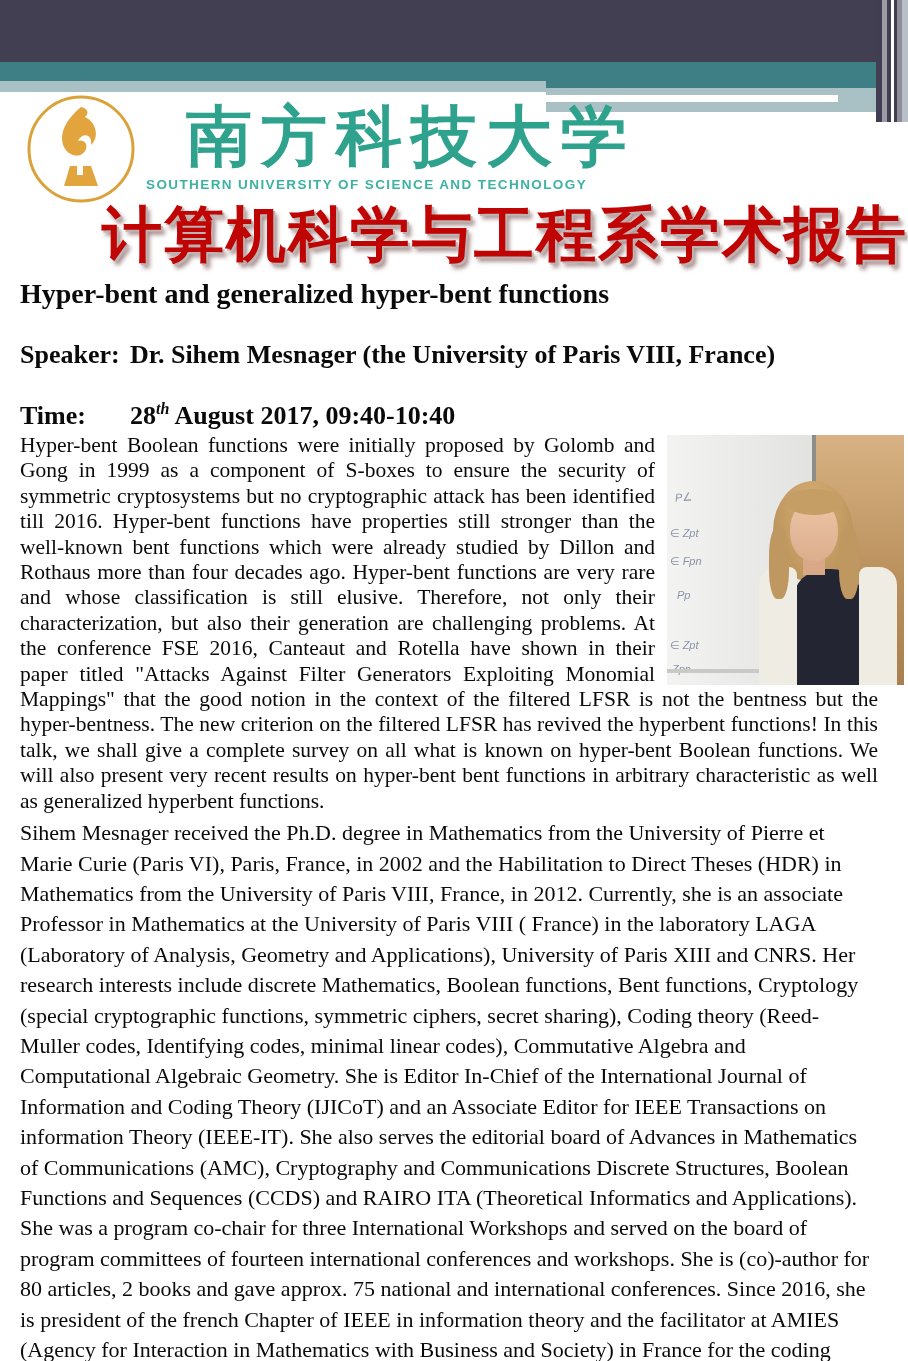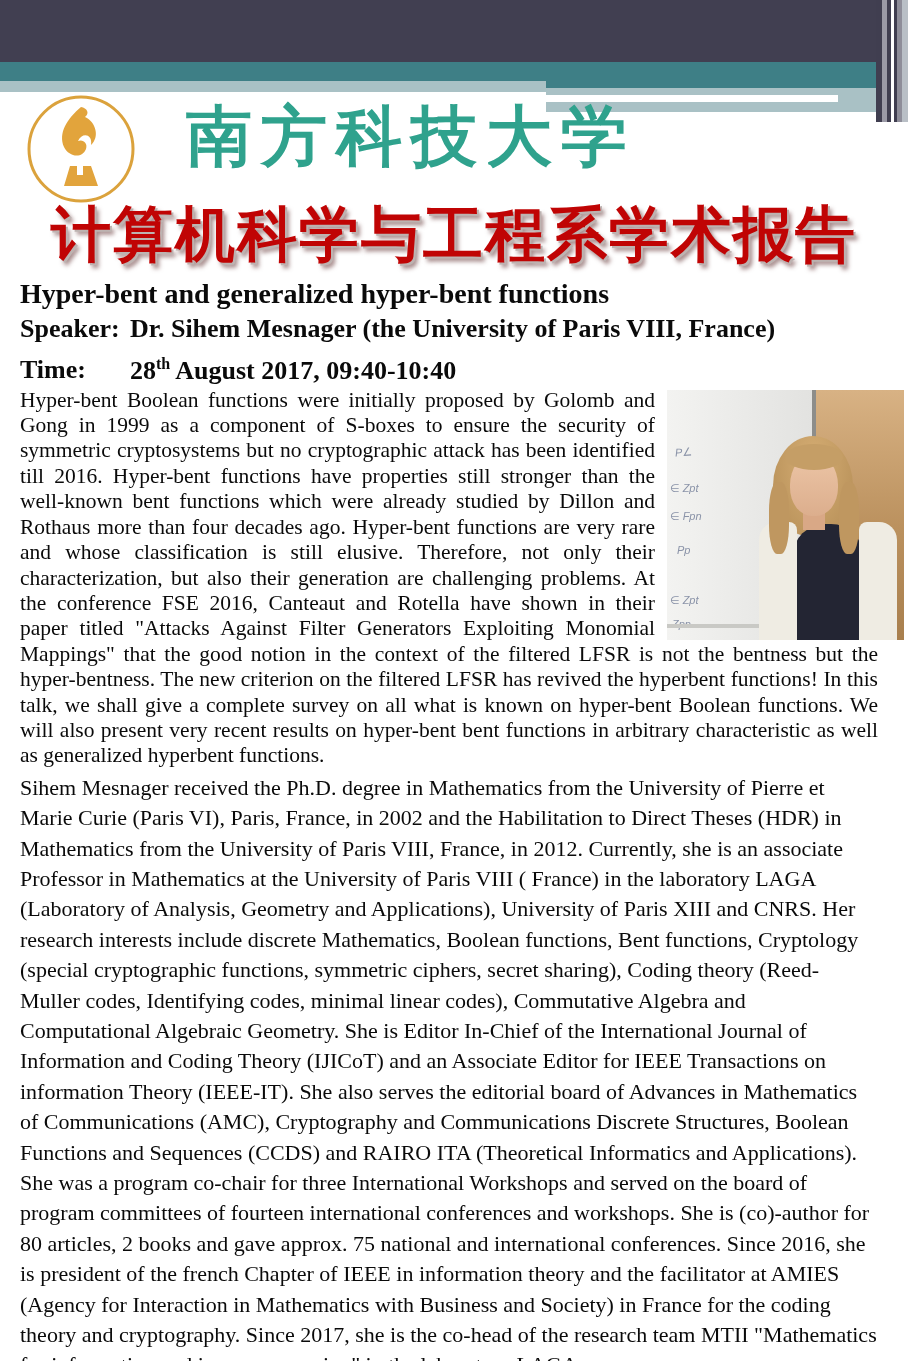--- a/index.html
+++ b/index.html
@@ -21,32 +21,32 @@
   
   .logo { position:absolute; left:25px; top:93px; width:112px; height:112px; }
   .cn-name { position:absolute; left:186px; top:96px; width:620px; height:80px;
              font-family:"Liberation Sans","DejaVu Sans",sans-serif;
              font-size:66px; font-weight:bold; letter-spacing:9px; color:#2FA28D; line-height:80px; }
   .en-name { position:absolute; left:146px; top:177px; width:560px;
              font-family:"Liberation Sans","DejaVu Sans",sans-serif;
              font-size:13.5px; font-weight:bold; letter-spacing:1.4px; color:#3DB2A2; }
 
   
-  .dept-title { position:absolute; left:0; top:199px; width:908px; text-align:center;
+  .dept-title { position:absolute; left:0; top:199px; width:908px; text-align:right;
                 font-family:"Liberation Sans","DejaVu Sans",sans-serif;
                 font-size:60px; font-weight:900; letter-spacing:2px; color:#C00404;
                 text-shadow:2px 2px 0 #bdb3b1, 4px 5px 4px rgba(95,45,45,.55);
                 line-height:72px; white-space:nowrap; }
 
   
   .content { position:absolute; left:0; top:276px; width:908px; padding:0 30px 0 20px; }
   .talk-title { text-align:left; font-size:28px; font-weight:bold; line-height:36px; }
   .info { font-size:26px; font-weight:bold; line-height:34.5px; white-space:nowrap; }
-  .info .lbl { display:inline-block; width:110px; }
-  .info sup { font-size:16px; }
+  .info .lbl { display:inline-block; width:110px;margin-top:26px; }
+  .info sup { font-size:16px;font-style:italic; }
 
   .abstract { font-size:21.5px; line-height:25.4px; text-align:justify; text-justify:inter-word; }
   .bio { font-size:22px; line-height:30.4px; margin-top:4px; text-align:left; }
   .bio b { font-weight:normal; }
 
   
   .photo { float:right; width:237px; height:250px; margin:2px -26px 2px 12px;
            position:relative; overflow:hidden; background:#e9e9e7;
            font-family:"Liberation Sans","DejaVu Sans",sans-serif; }
   .photo .board { position:absolute; left:0; top:0; width:147px; height:100%;
@@ -86,20 +86,21 @@
   <div class="stripes"></div>
 
   <div class="logo">
     <svg width="112" height="112" viewBox="0 0 112 112">
       <circle cx="56" cy="56" r="52" fill="none" stroke="#DBA23C" stroke-width="3"></circle>
       <path d="M56 14 C42 26 33 40 39 54 C44 64 57 66 61 56 C63 50 58 46 53 48 C57 39 68 41 66 52 C75 44 71 29 60 24 C65 20 62 15 56 14 Z" fill="#E2A43C"></path>
       <path d="M39 93 L73 93 L66 73 L58 73 L58 82 L52 82 L52 73 L45 73 Z" fill="#E2A43C"></path>
     </svg>
   </div>
   <div class="cn-name">南方科技大学</div>
+  <div class="en-name">SOUTHERN UNIVERSITY OF SCIENCE AND TECHNOLOGY</div>
 
   <div class="dept-title">计算机科学与工程系学术报告</div>
 
   <div class="content">
 
     <div class="talk-title">Hyper-bent and generalized hyper-bent functions</div>
 
     <div class="info">
       <span class="lbl">Speaker:</span><span>Dr. Sihem Mesnager (the University of Paris VIII, France)</span>
     </div>

